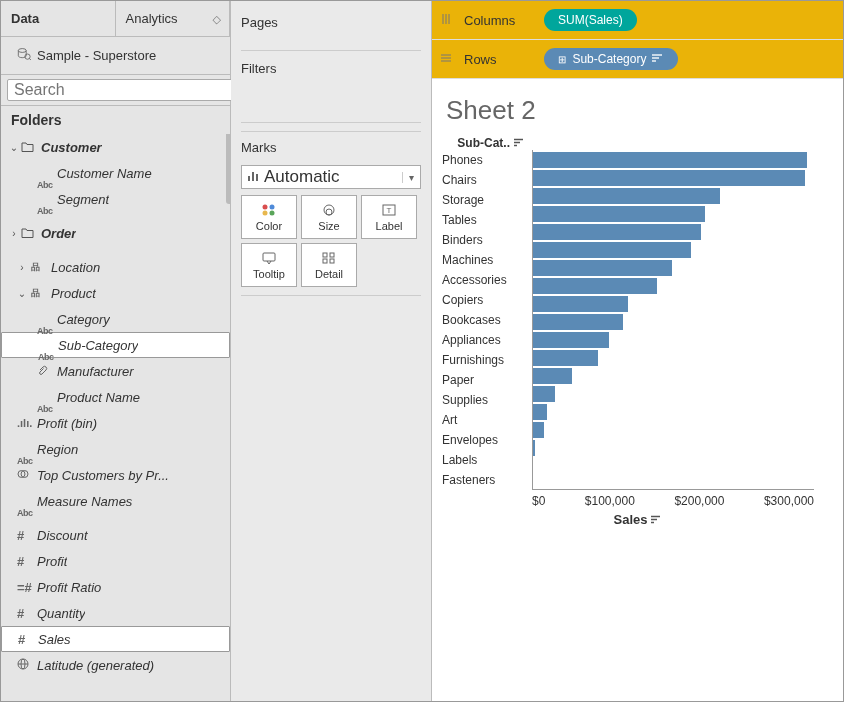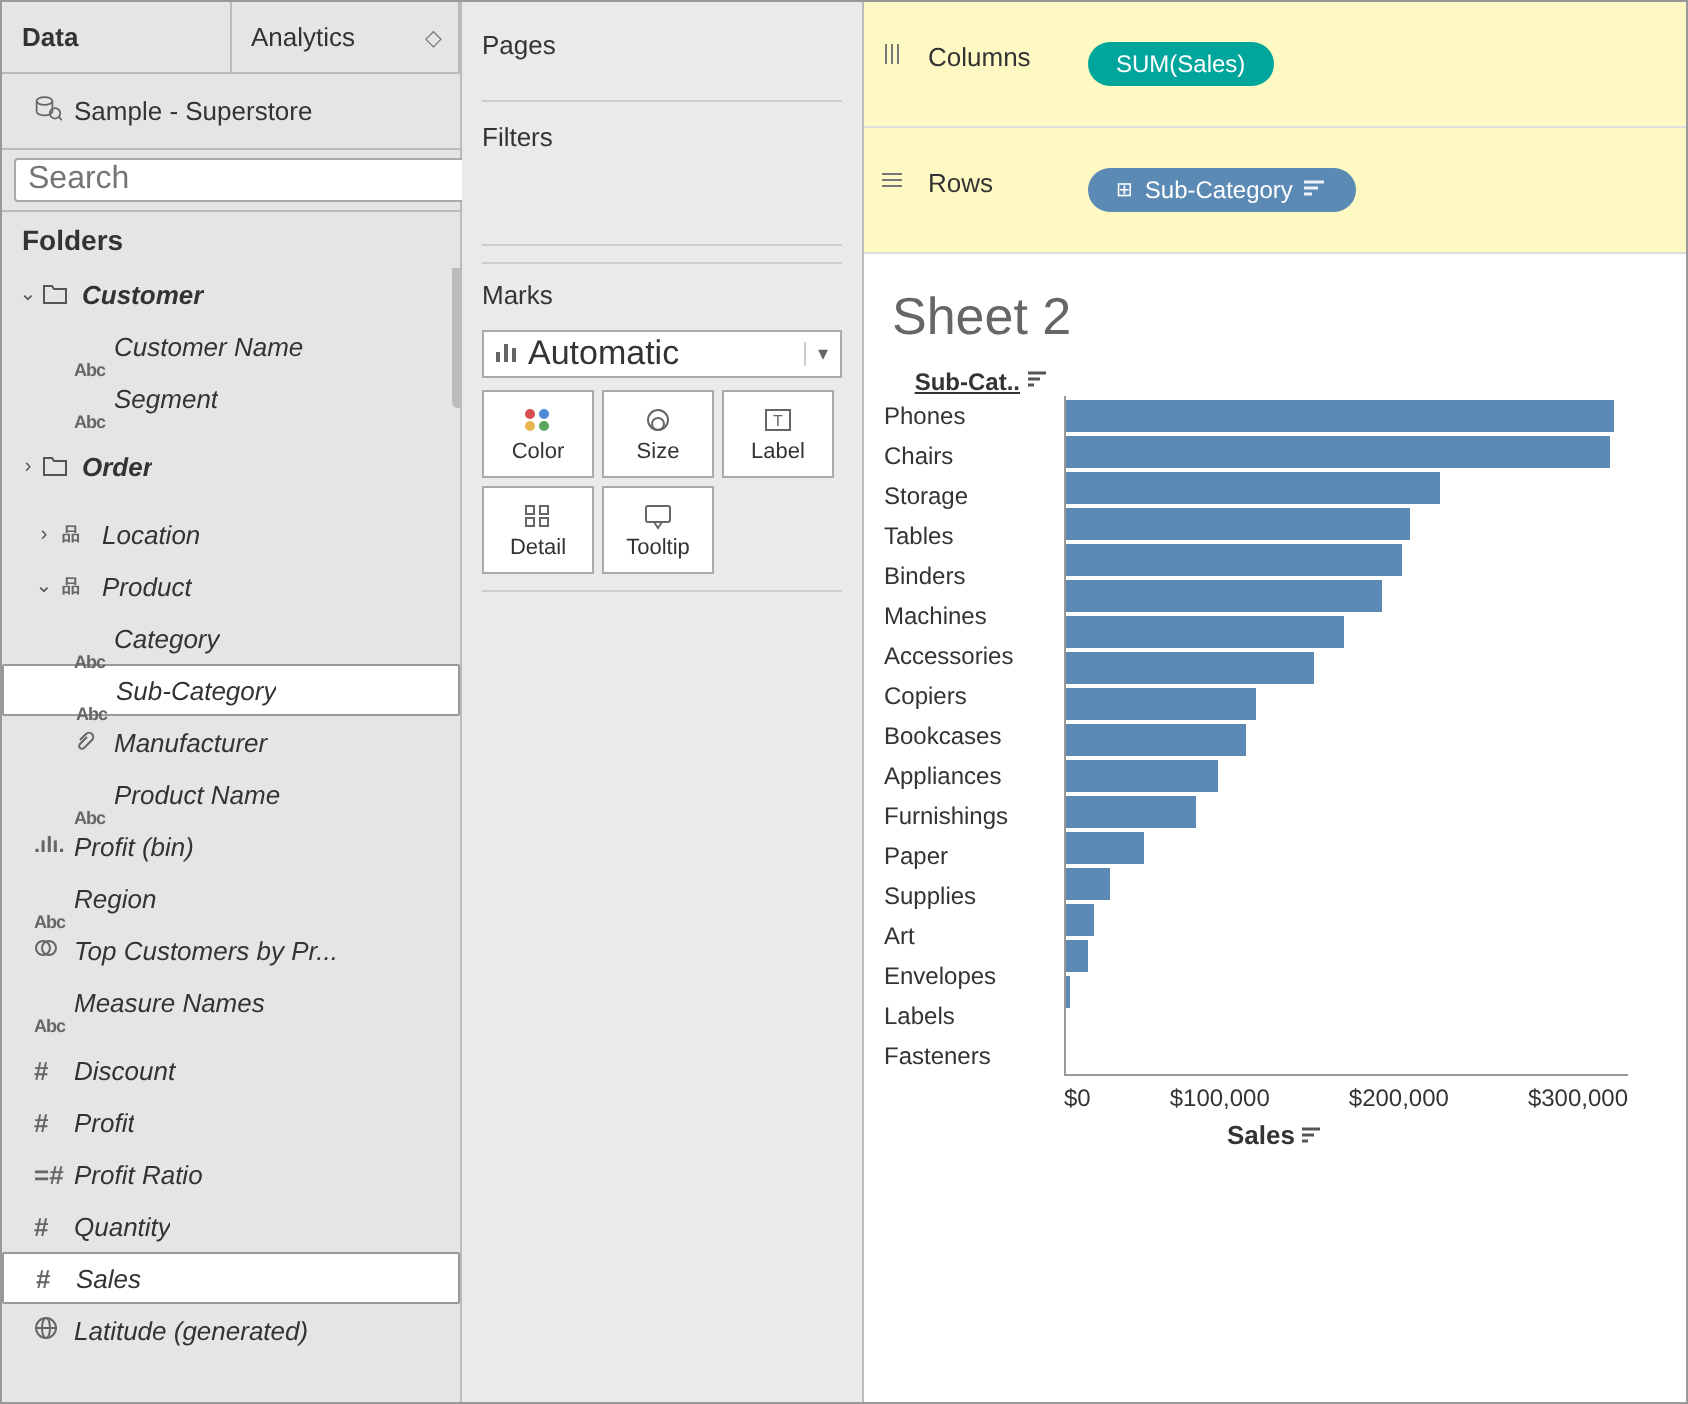--- a/index.html
+++ b/index.html
@@ -45,33 +45,33 @@
 .marks-select { display: flex; align-items: center; border: 1px solid #aaa; background: #fff; height: 24px; margin: 4px 0; cursor: pointer; }
 .marks-select-icon { width: 22px; text-align: center; color: #666; font-size: 11px; }
 .marks-select-label { flex: 1; font-size: 17px; }
 .marks-select-caret { width: 18px; text-align: center; font-size: 10px; color: #666; border-left: 1px solid #ccc; }
 .marks-grid { display: flex; flex-wrap: wrap; gap: 4px; margin: 6px 0 8px; }
 .marks-cell { width: 56px; height: 44px; border: 1px solid #aaa; background: #fff; display: flex; flex-direction: column; align-items: center; justify-content: center; cursor: pointer; font-size: 11px; gap: 2px; }
 .marks-cell-icon { height: 16px; display: flex; align-items: center; justify-content: center; }
 .marks-cell-icon svg { width: 16px; height: 14px; }
 
 .right-panel { flex: 1; background: #fff; display: flex; flex-direction: column; }
-.shelf-bar { display: flex; padding: 20px 8px; gap: 10px; background: #fef9c3; border-bottom: 1px solid #ddd; }
+.shelf-bar { display: flex; align-items: center; padding: 8px 8px; gap: 10px; background: #eab308; border-bottom: 1px solid #ddd; }
 .shelf-bar-icon { width: 14px; color: #777; }
 .shelf-bar-label { width: 70px; font-size: 13px; }
 .pill { display: inline-flex; align-items: center; height: 22px; border-radius: 11px; padding: 0 14px; font-size: 12px; color: #fff; gap: 6px; cursor: pointer; }
 .pill.green { background: #00a69c; }
 .pill.blue { background: #5b8ab5; }
 .pill-icon { font-size: 10px; }
 .pill-sort { font-size: 12px; opacity: 0.9; }
 
 .viz-area { flex: 1; padding: 16px 10px 10px 10px; position: relative; }
 .sheet-title { font-size: 26px; font-weight: 300; color: #666; margin-bottom: 10px; padding-left: 4px; }
 .chart-wrap { display: flex; }
-.chart-yaxis-title { width: 90px; text-align: right; padding-right: 8px; font-size: 12px; font-weight: bold; display: flex; align-items: center; justify-content: flex-end; gap: 4px; text-decoration: underline; }
+.chart-yaxis-title { width: 90px; text-align: right; padding-right: 8px; font-size: 12px; font-weight: bold; display: flex; align-items: center; justify-content: flex-end; gap: 4px; }
 .chart-sort-icon { font-size: 10px; }
 .chart { display: flex; }
 .y-labels { width: 90px; text-align: left; padding-right: 6px; }
 .y-label { height: 20px; font-size: 12px; line-height: 20px; }
 .bars { position: relative; width: 282px; border-left: 1px solid #999; border-bottom: 1px solid #999; }
 .bar { height: 16px; background: #5b8ab5; margin: 2px 0; }
 .x-axis-row { display: flex; }
 .x-ticks { margin-left: 90px; width: 282px; display: flex; justify-content: space-between; font-size: 12px; padding-top: 4px; }
 .x-title { text-align: center; font-size: 13px; font-weight: bold; margin-top: 4px; display: flex; justify-content: center; gap: 4px; }
 </style>
@@ -289,36 +289,36 @@
             <svg viewBox="0 0 16 14">
                 <rect x="2" y="2" width="12" height="10" fill="none" stroke="#666"></rect>
                 <text x="8" y="10" text-anchor="middle" font-size="8" fill="#666">T</text>
               </svg>
           </span>
           <span>Label</span>
         </div>
         <div class="marks-cell">
           <span class="marks-cell-icon">
             <svg viewBox="0 0 16 14">
+                <rect x="2" y="2" width="12" height="8" rx="1" fill="none" stroke="#666"></rect>
+                <path d="M6 10l2 3 2-3" fill="none" stroke="#666"></path>
+              </svg>
+          </span>
+          <span>Tooltip</span>
+        </div>
+        <div class="marks-cell">
+          <span class="marks-cell-icon">
+            <svg viewBox="0 0 16 14">
                 <rect x="2" y="2" width="4" height="4" fill="none" stroke="#666"></rect>
                 <rect x="9" y="2" width="4" height="4" fill="none" stroke="#666"></rect>
                 <rect x="2" y="8" width="4" height="4" fill="none" stroke="#666"></rect>
                 <rect x="9" y="8" width="4" height="4" fill="none" stroke="#666"></rect>
               </svg>
           </span>
           <span>Detail</span>
-        </div>
-        <div class="marks-cell">
-          <span class="marks-cell-icon">
-            <svg viewBox="0 0 16 14">
-                <rect x="2" y="2" width="12" height="8" rx="1" fill="none" stroke="#666"></rect>
-                <path d="M6 10l2 3 2-3" fill="none" stroke="#666"></path>
-              </svg>
-          </span>
-          <span>Tooltip</span>
         </div>
       </div>
     </div>
   </div>
 
   <div class="right-panel" style="border-left:1px solid #bbb">
     <div class="shelf-bar">
       <span class="shelf-bar-icon">
         <svg width="12" height="12" viewBox="0 0 12 12">
             <line x1="3" y1="1" x2="3" y2="11" stroke="#777"></line>

